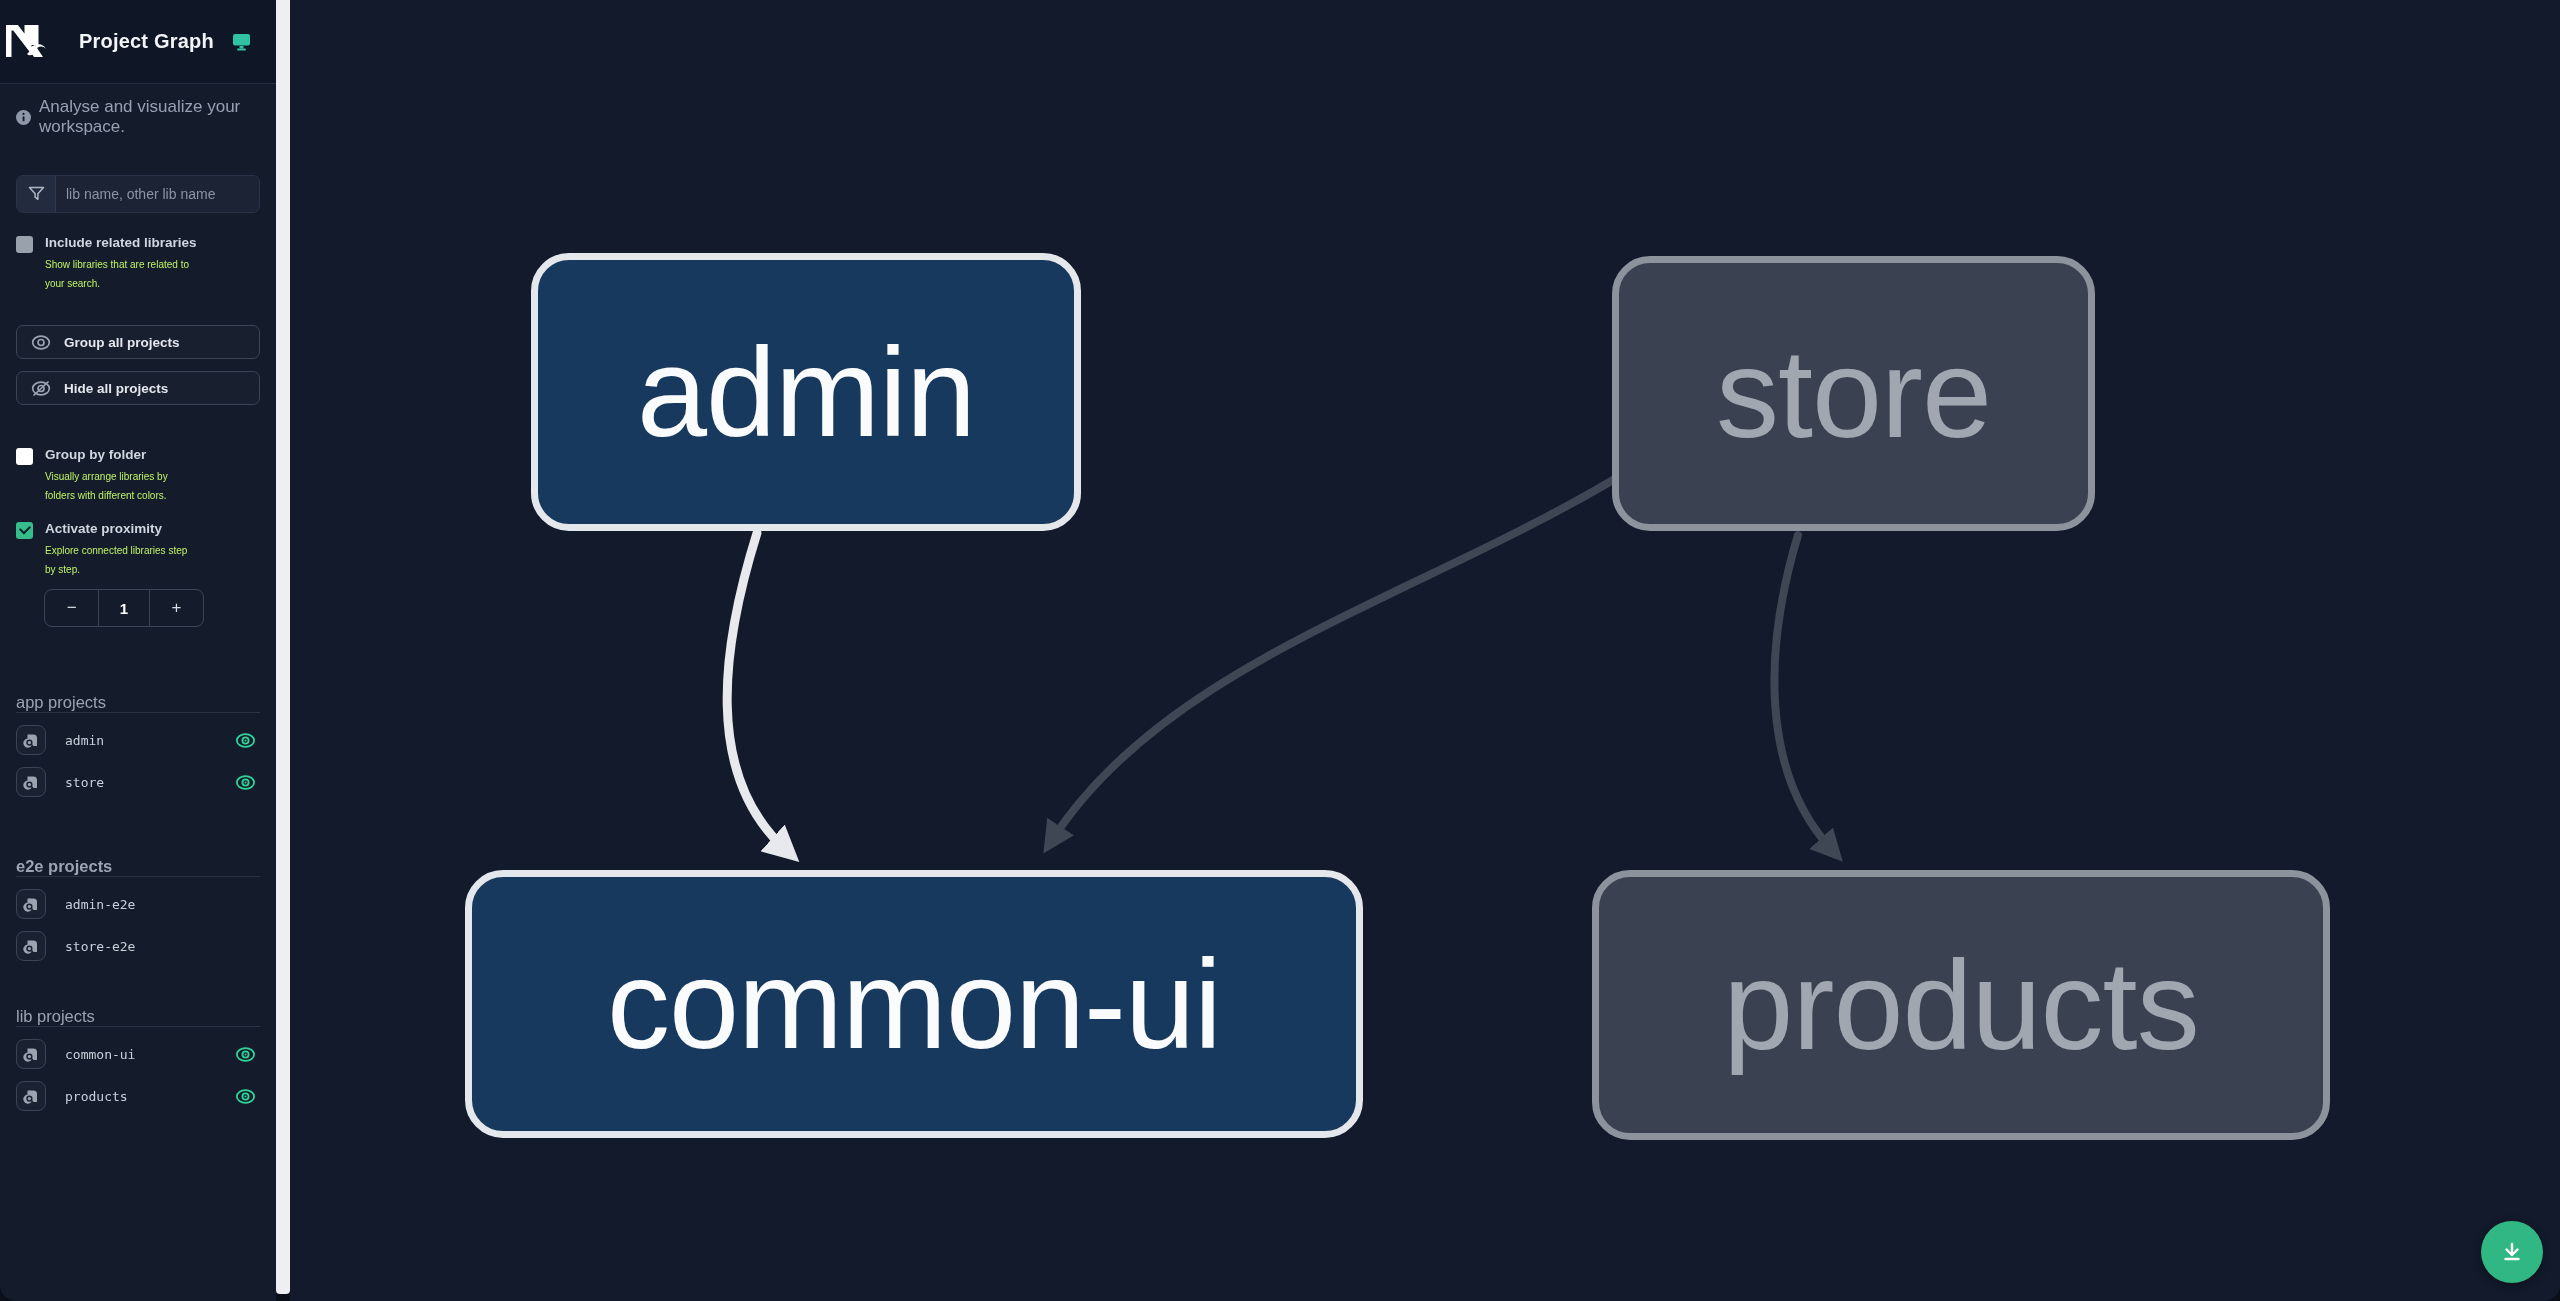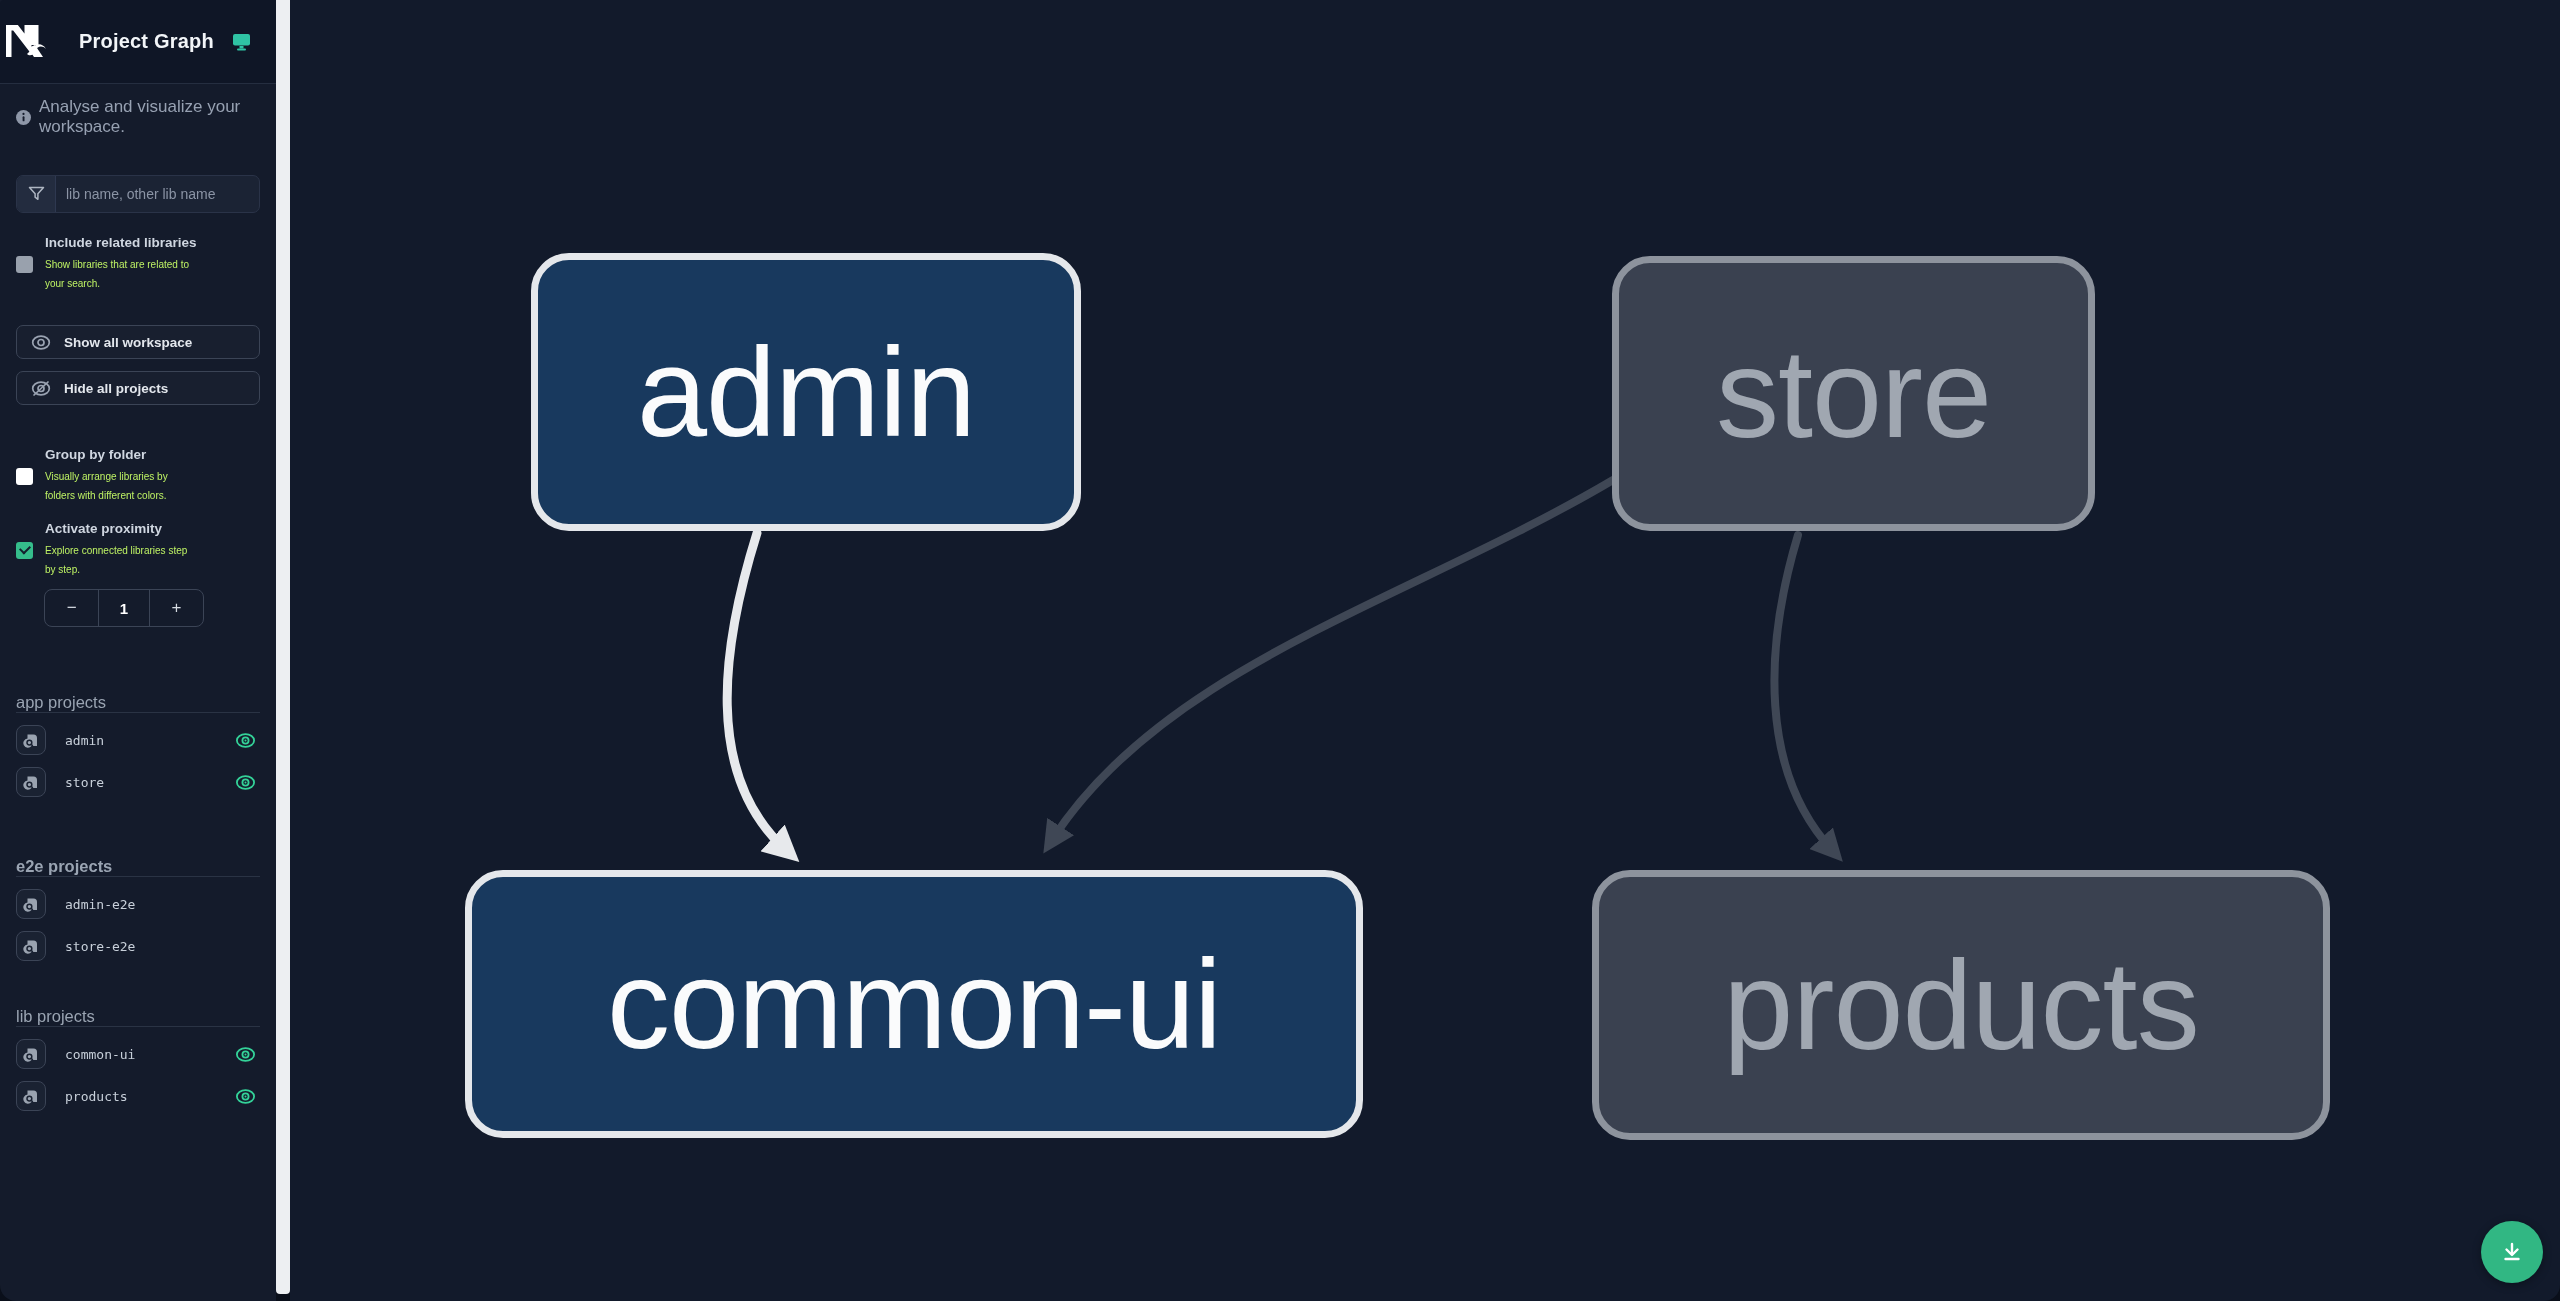--- a/index.html
+++ b/index.html
@@ -20,21 +20,21 @@
   .info-icon{margin-right:8px;display:inline-flex;}
 
   .search{margin-top:38px;height:36px;display:flex;align-items:stretch;background:#1b2334;
           border:1px solid #2a3348;border-radius:7px;overflow:hidden;}
   .search-iconbox{width:38px;display:flex;align-items:center;justify-content:center;
                   background:#232c3f;border-right:1px solid #2e3850;}
   .search input{flex:1;background:transparent;border:none;outline:none;color:#cdd4df;
                 font-size:14px;padding:0 10px;font-family:"Liberation Sans",sans-serif;}
   .search input::placeholder{color:#8b94a5;}
 
-  .opt{display:flex;margin-top:21px;align-items:center;}
+  .opt{display:flex;margin-top:21px;}
   .opt .cb{width:17px;height:17px;border-radius:3px;margin-top:2px;flex:0 0 auto;position:relative;}
   .cb.gray{background:#99a1ad;}
   .cb.white{background:#ffffff;}
   .cb.checked{background:#35bd8b;}
   .check-icon{position:absolute;left:4px;top:3px;width:8px;height:5px;border-left:2.5px solid #15202e;
               border-bottom:2.5px solid #15202e;transform:rotate(-45deg);}
   .opt-text{margin-left:12px;}
   .opt-label{color:#cfd6e0;font-size:13.5px;font-weight:bold;line-height:18px;}
   .opt-desc{color:#bef264;font-size:10px;line-height:19px;margin-top:3px;white-space:pre-line;}
 
@@ -139,21 +139,21 @@
         </span>
       </div>
 
       <button class="sb-btn">
         <span class="btn-ic">
           <svg width="20" height="17" viewBox="0 0 20 17">
             <ellipse cx="10" cy="8.5" rx="8.3" ry="6.3" fill="none" stroke="#9aa3b2" stroke-width="1.7"></ellipse>
             <circle cx="10" cy="8.5" r="3" fill="none" stroke="#9aa3b2" stroke-width="1.7"></circle>
           </svg>
         </span>
-        <span>Show all workspace</span>
+        <span>Group all projects</span>
       </button>
 
       <button class="sb-btn">
         <span class="btn-ic">
           <svg width="20" height="17" viewBox="0 0 20 17">
             <ellipse cx="10" cy="8.5" rx="8.3" ry="6.3" fill="none" stroke="#9aa3b2" stroke-width="1.7"></ellipse>
             <circle cx="10" cy="8.5" r="3" fill="none" stroke="#9aa3b2" stroke-width="1.7"></circle>
             <line x1="2.5" y1="15.5" x2="17.5" y2="1.5" stroke="#9aa3b2" stroke-width="1.7"></line>
           </svg>
         </span>

